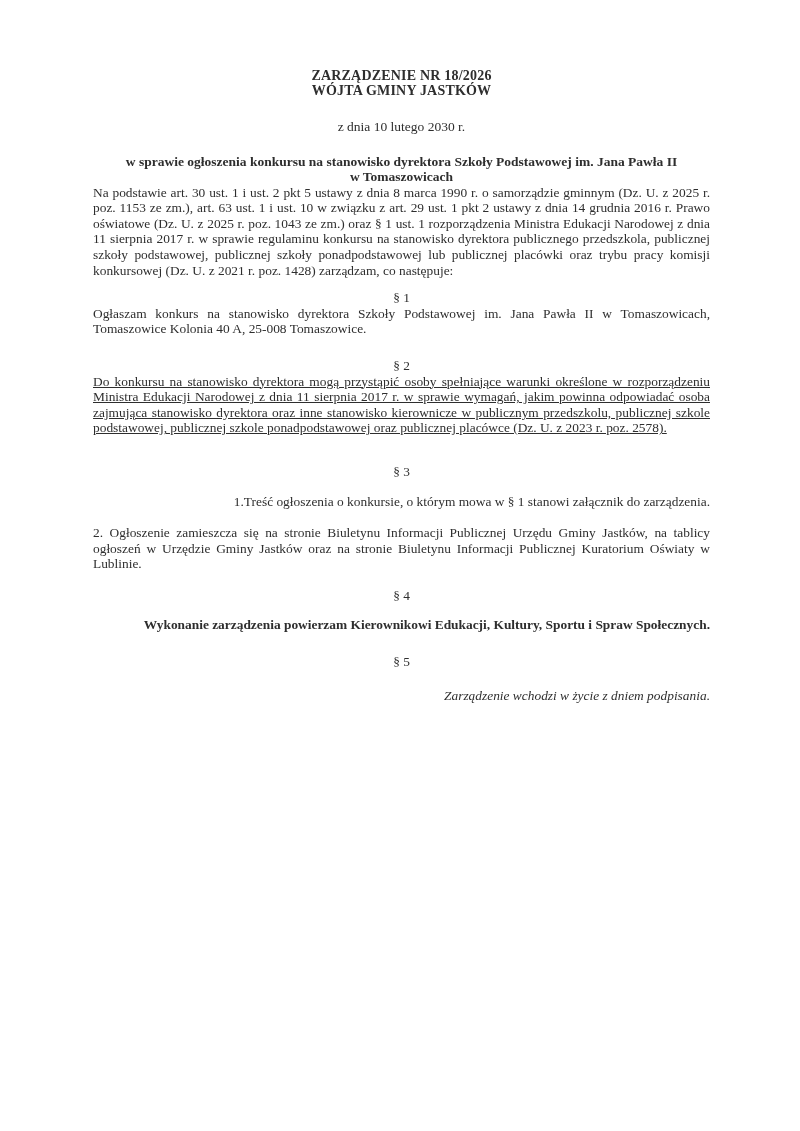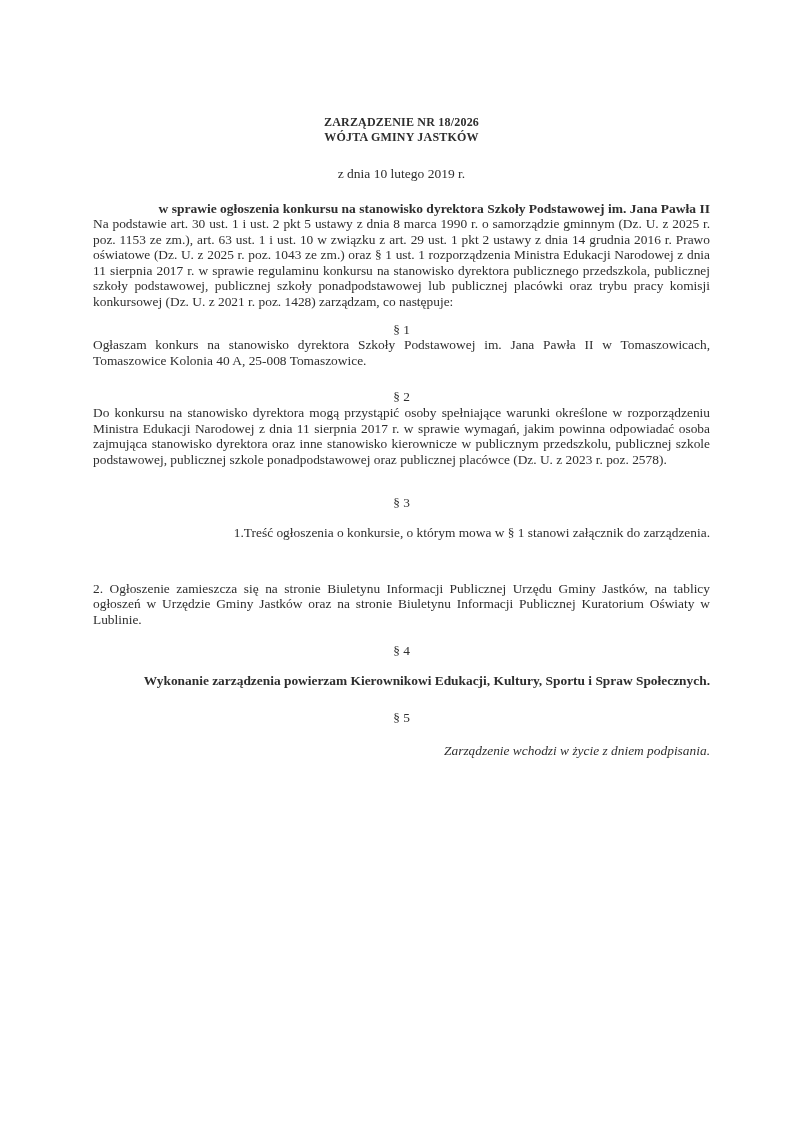--- a/index.html
+++ b/index.html
@@ -15,36 +15,36 @@
     color: #2e2e2e;
   }
   .page {
     box-sizing: border-box;
     width: 800px;
     height: 1131px;
     background: #ffffff;
     padding: 0 90px 0 93px; 
   }
   .doc-title {
-    margin-top: 115px;
+    margin-top: 68px;
     text-align: center;
     font-weight: bold;
-    font-size: 12px;
+    font-size: 14px;
     line-height: 15px;
     letter-spacing: 0.2px;
   }
   .doc-date {
     margin-top: 21px;
     text-align: center;
     font-size: 13.5px;
     line-height: 15.6px;
   }
   .doc-subject {
     margin-top: 19px;
-    text-align: right;
+    text-align: center;
     font-weight: bold;
     font-size: 13.5px;
     line-height: 15.5px;
   }
   .para {
     font-size: 13.4px;
     line-height: 15.6px;
     text-align: justify;
     margin: 0;
   }
@@ -52,43 +52,44 @@
   .preamble { }
   .s-marker {
     font-size: 13.4px;
     line-height: 15.6px;
     text-align: center;
     margin: 0;
   }
   .mk1 { margin-top: 12px; }
   .tx1 { margin-top: 0; }
   .mk2 { margin-top: 21px; }
-  .tx2 { margin-top: 0; }
+  .tx2 { margin-top: 0; text-decoration: underline; }
   .mk3 { margin-top: 28px; }
   .tx3a { margin-top: 14px; }
-  .tx3b { margin-top: 40px; }
+  .tx3b { margin-top: 16px; }
   .mk4 { margin-top: 16px; }
   .tx4 { margin-top: 14px; font-weight: bold; }
   .mk5 { margin-top: 21px; }
   .tx5 { margin-top: 18px; font-style: italic; }
 </style>
 </head>
 <body>
 
 <div class="page">
 
   <div class="doc-title">
     <div>ZARZĄDZENIE NR 18/2026</div>
     <div>WÓJTA GMINY JASTKÓW</div>
   </div>
 
-  <div class="doc-date">z dnia 10 lutego 2019 r.</div>
+  <div class="doc-date">z dnia 10 lutego 2030 r.</div>
 
   <div class="doc-subject">
     <div>w sprawie ogłoszenia konkursu na stanowisko dyrektora Szkoły Podstawowej im. Jana Pawła II</div>
+    <div>w Tomaszowicach</div>
   </div>
 
   <p class="para preamble">Na podstawie art. 30 ust. 1 i ust. 2 pkt 5 ustawy z dnia 8 marca 1990 r. o samorządzie gminnym (Dz. U. z 2025 r. poz. 1153 ze zm.), art. 63 ust. 1 i ust. 10 w związku z art. 29 ust. 1 pkt 2 ustawy z dnia 14 grudnia 2016 r. Prawo oświatowe (Dz. U. z 2025 r. poz. 1043 ze zm.) oraz § 1 ust. 1 rozporządzenia Ministra Edukacji Narodowej z dnia 11 sierpnia 2017 r. w sprawie regulaminu konkursu na stanowisko dyrektora publicznego przedszkola, publicznej szkoły podstawowej, publicznej szkoły ponadpodstawowej lub publicznej placówki oraz trybu pracy komisji konkursowej (Dz. U. z 2021 r. poz. 1428) zarządzam, co następuje:</p>
 
   <p class="s-marker mk1">§ 1</p>
   <p class="para tx1">Ogłaszam konkurs na stanowisko dyrektora Szkoły Podstawowej im. Jana Pawła II w Tomaszowicach, Tomaszowice Kolonia 40 A, 25-008 Tomaszowice.</p>
 
   <p class="s-marker mk2">§ 2</p>
   <p class="para tx2">Do konkursu na stanowisko dyrektora mogą przystąpić osoby spełniające warunki określone w rozporządzeniu Ministra Edukacji Narodowej z dnia 11 sierpnia 2017 r. w sprawie wymagań, jakim powinna odpowiadać osoba zajmująca stanowisko dyrektora oraz inne stanowisko kierownicze w publicznym przedszkolu, publicznej szkole podstawowej, publicznej szkole ponadpodstawowej oraz publicznej placówce (Dz. U. z 2023 r. poz. 2578).</p>
 

